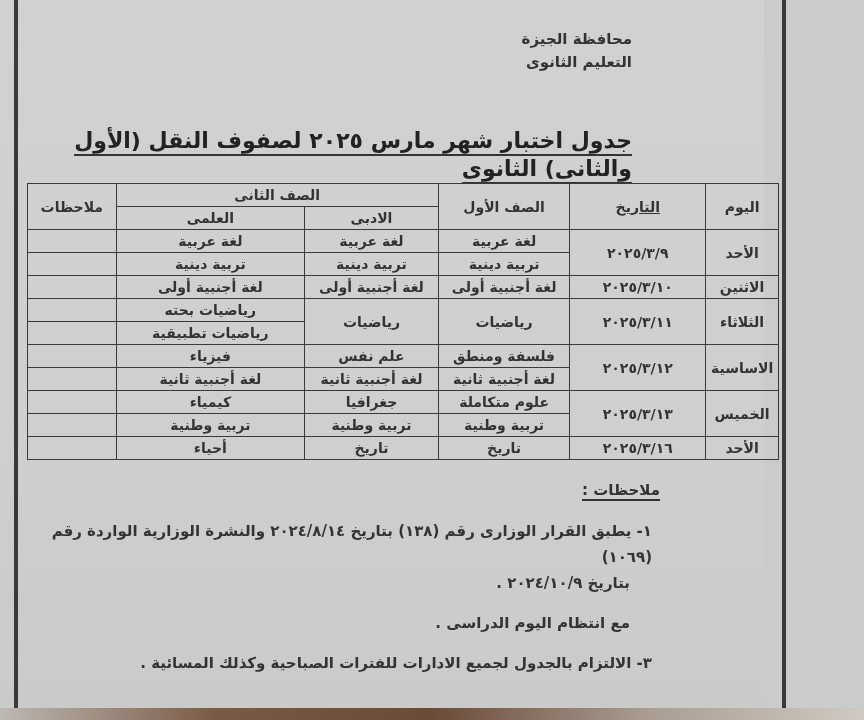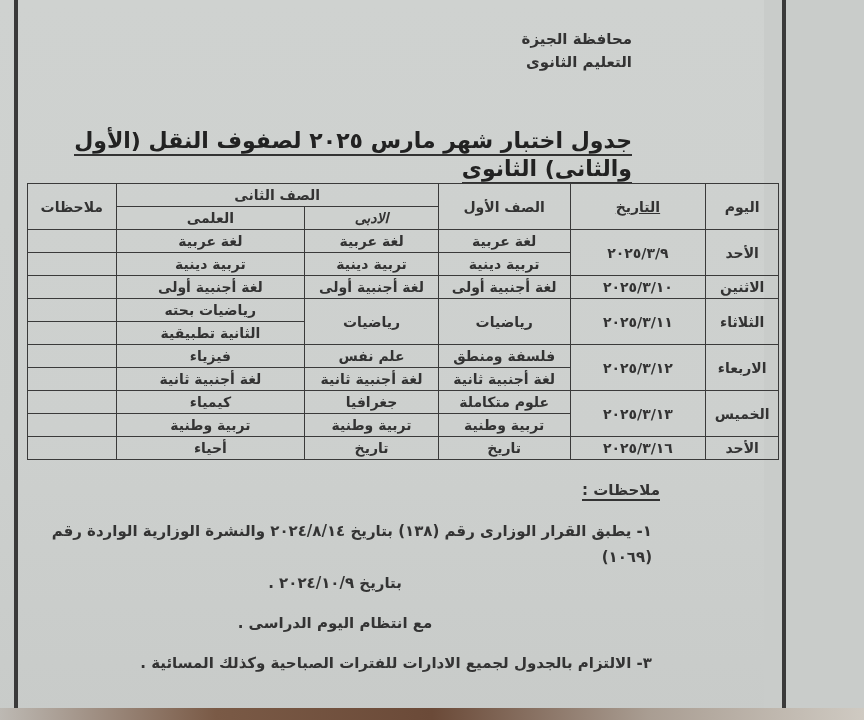--- a/index.html
+++ b/index.html
@@ -46,36 +46,36 @@
     font-size:14px; font-weight:bold; color:#333;
   }
   table.sched td, table.sched th {
     border:1.5px solid #3a3a3a; text-align:center; padding:0;
     height:22px; font-weight:bold;
   }
   table.sched th { font-size:14px; }
   .c-day { width:72px; }
   .c-date { width:136px;text-decoration:underline; }
   .c-first { width:132px; }
-  .c-lit { width:134px;font-style:italic; }
+  .c-lit { width:134px; }
   .c-sci { width:190px; }
   .c-notes { width:88px; }
   .num { letter-spacing:1px; font-size:14px; }
   .notes-label {
     position:absolute; right:104px; top:481px; direction:rtl;
     font-size:15px; font-weight:bold; color:#333;
     border-bottom:2px solid #333; line-height:18px;
   }
   .notes {
     position:absolute; left:40px; right:112px; top:518px;
     direction:rtl; text-align:right; font-size:15px; font-weight:bold;
     color:#333; line-height:26px;
   }
   .note { margin-bottom:14px; }
-  .note .cont { padding-right:22px;text-align:center; }
+  .note .cont { padding-right:22px; }
 </style>
 </head>
 <body>
 
 <div class="paper">
   <div class="frame-line-left"></div>
   <div class="frame-line-right"></div>
 
   <div class="header">
     <div>محافظة الجيزة</div>
@@ -126,26 +126,26 @@
 
     <tr>
       <td rowspan="2">الثلاثاء</td>
       <td rowspan="2" class="num">٢٠٢٥/٣/١١</td>
       <td rowspan="2">رياضيات</td>
       <td rowspan="2">رياضيات</td>
       <td>رياضيات بحته</td>
       <td></td>
     </tr>
     <tr>
-      <td>الثانية تطبيقية</td>
+      <td>رياضيات تطبيقية</td>
       <td></td>
     </tr>
 
     <tr>
-      <td rowspan="2">الاربعاء</td>
+      <td rowspan="2">الاساسية</td>
       <td rowspan="2" class="num">٢٠٢٥/٣/١٢</td>
       <td>فلسفة ومنطق</td>
       <td>علم نفس</td>
       <td>فيزياء</td>
       <td></td>
     </tr>
     <tr>
       <td>لغة أجنبية ثانية</td>
       <td>لغة أجنبية ثانية</td>
       <td>لغة أجنبية ثانية</td>

